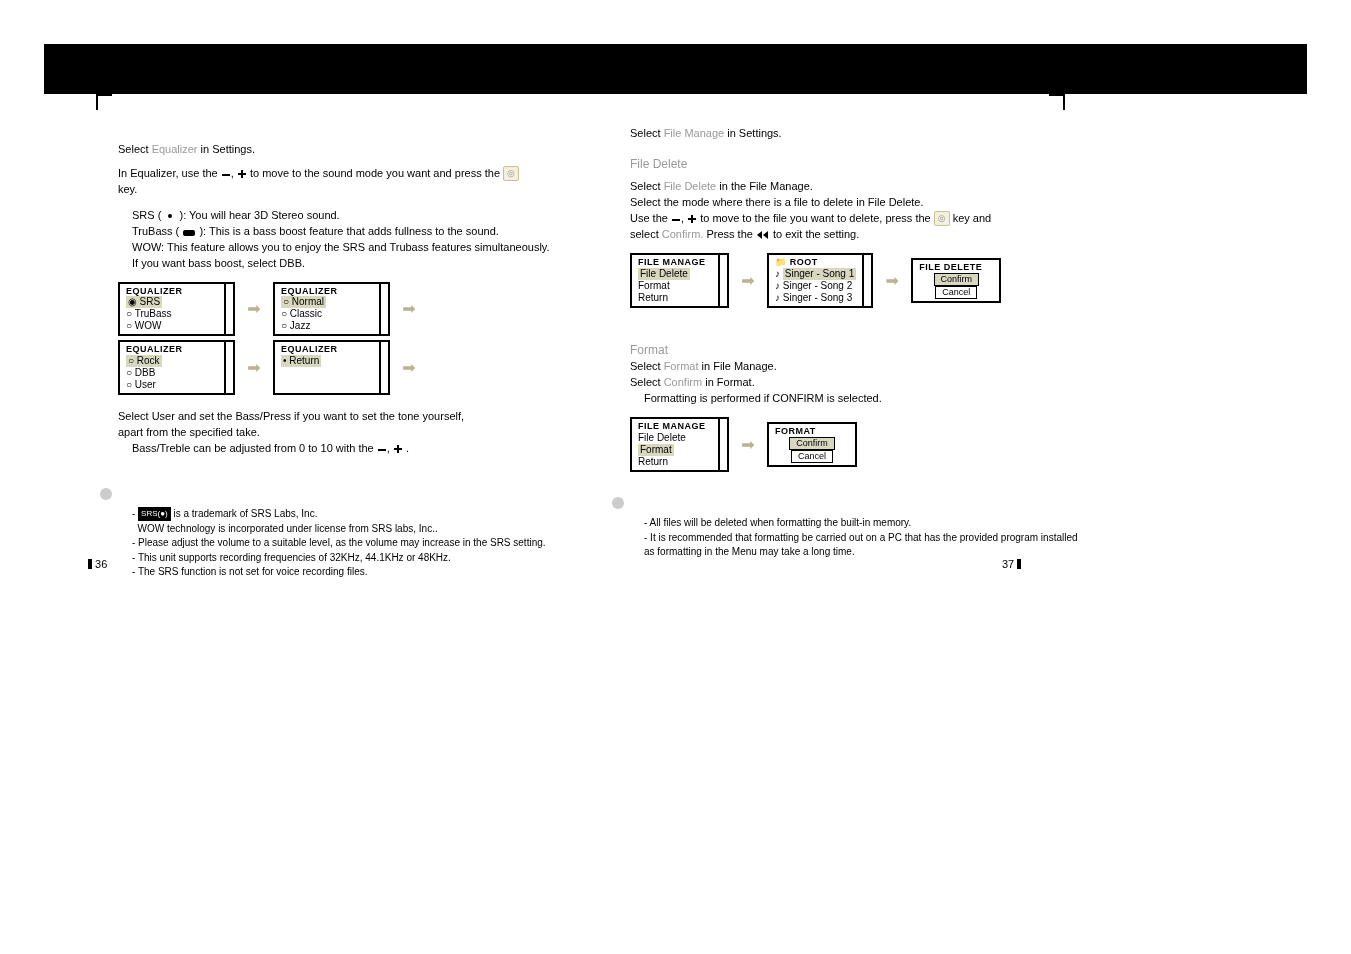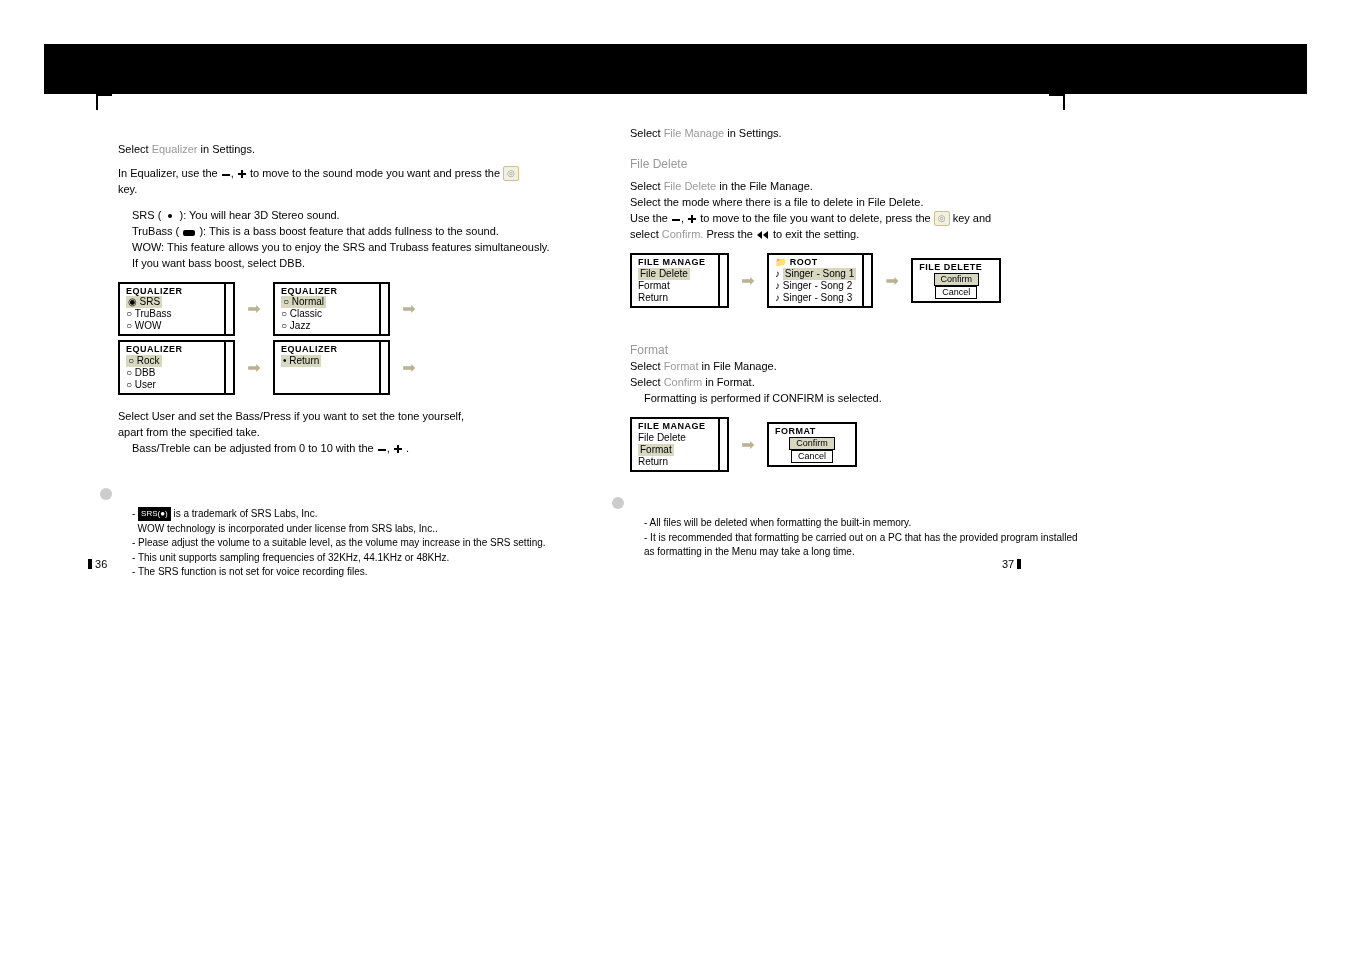--- a/index.html
+++ b/index.html
@@ -140,21 +140,21 @@
   </div>
 
   <div style="margin-top:30px" class="small">
     <div style="margin-left:-18px;margin-bottom:6px"><span class="dot"></span></div>
     <div class="indent">
       - <span class="srs-badge">SRS(●)</span>
       <span> is a trademark of SRS Labs, Inc.</span><br>
       &nbsp;&nbsp;<span>WOW technology is incorporated under license from SRS labs, Inc..</span>
     </div>
     <div class="indent">- Please adjust the volume to a suitable level, as the volume may increase in the SRS setting.</div>
-    <div class="indent">- This unit supports sampling frequencies of 32KHz, 44.1KHz or 48KHz.</div>
+    <div class="indent">- This unit supports recording frequencies of 32KHz, 44.1KHz or 48KHz.</div>
     <div class="indent">- The SRS function is not set for voice recording files.</div>
   </div>
 </div>
 
 <div class="pg right body">
 
   <div class="hdr-line" style="margin-top:24px">
     <span>Select </span>
     <span class="gray">File Manage</span>
     <span> in Settings.</span>

